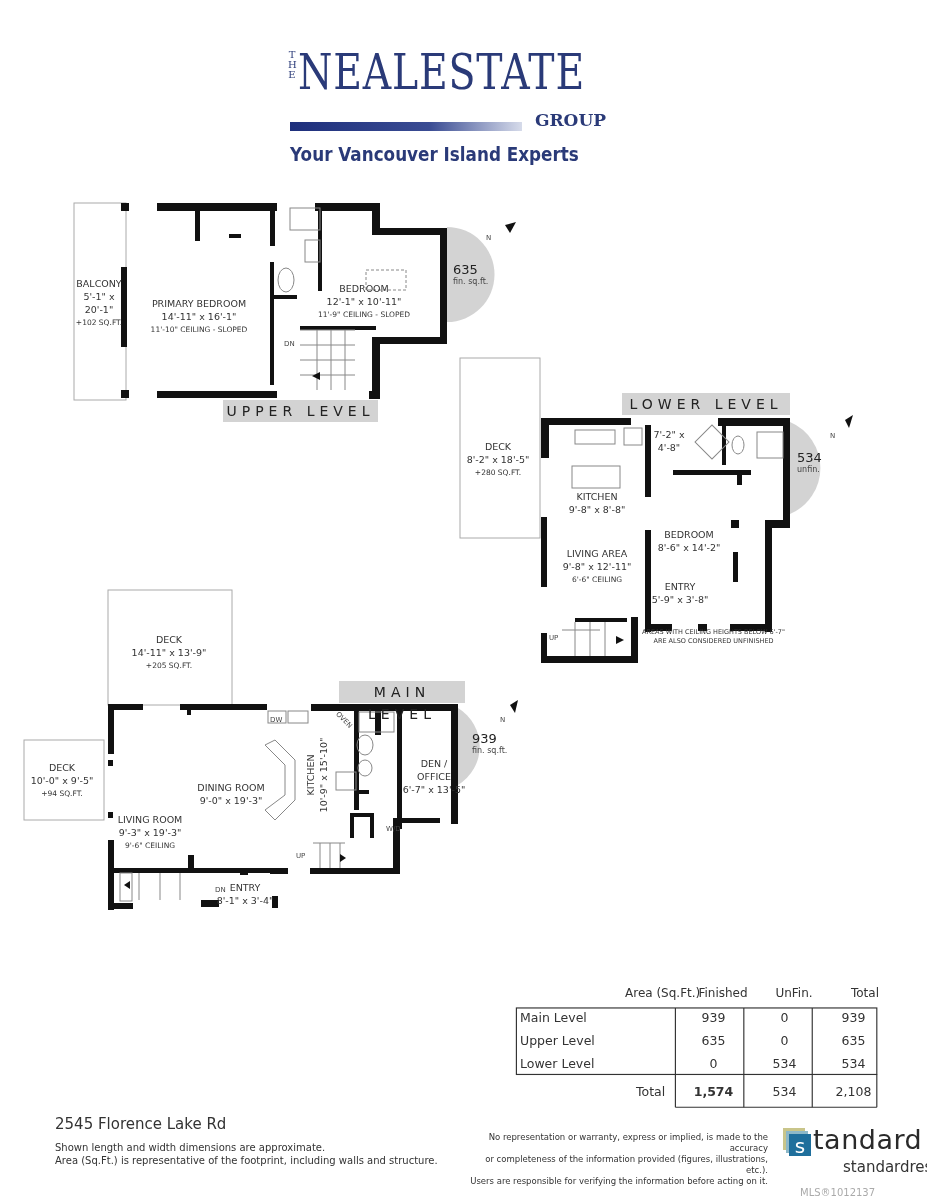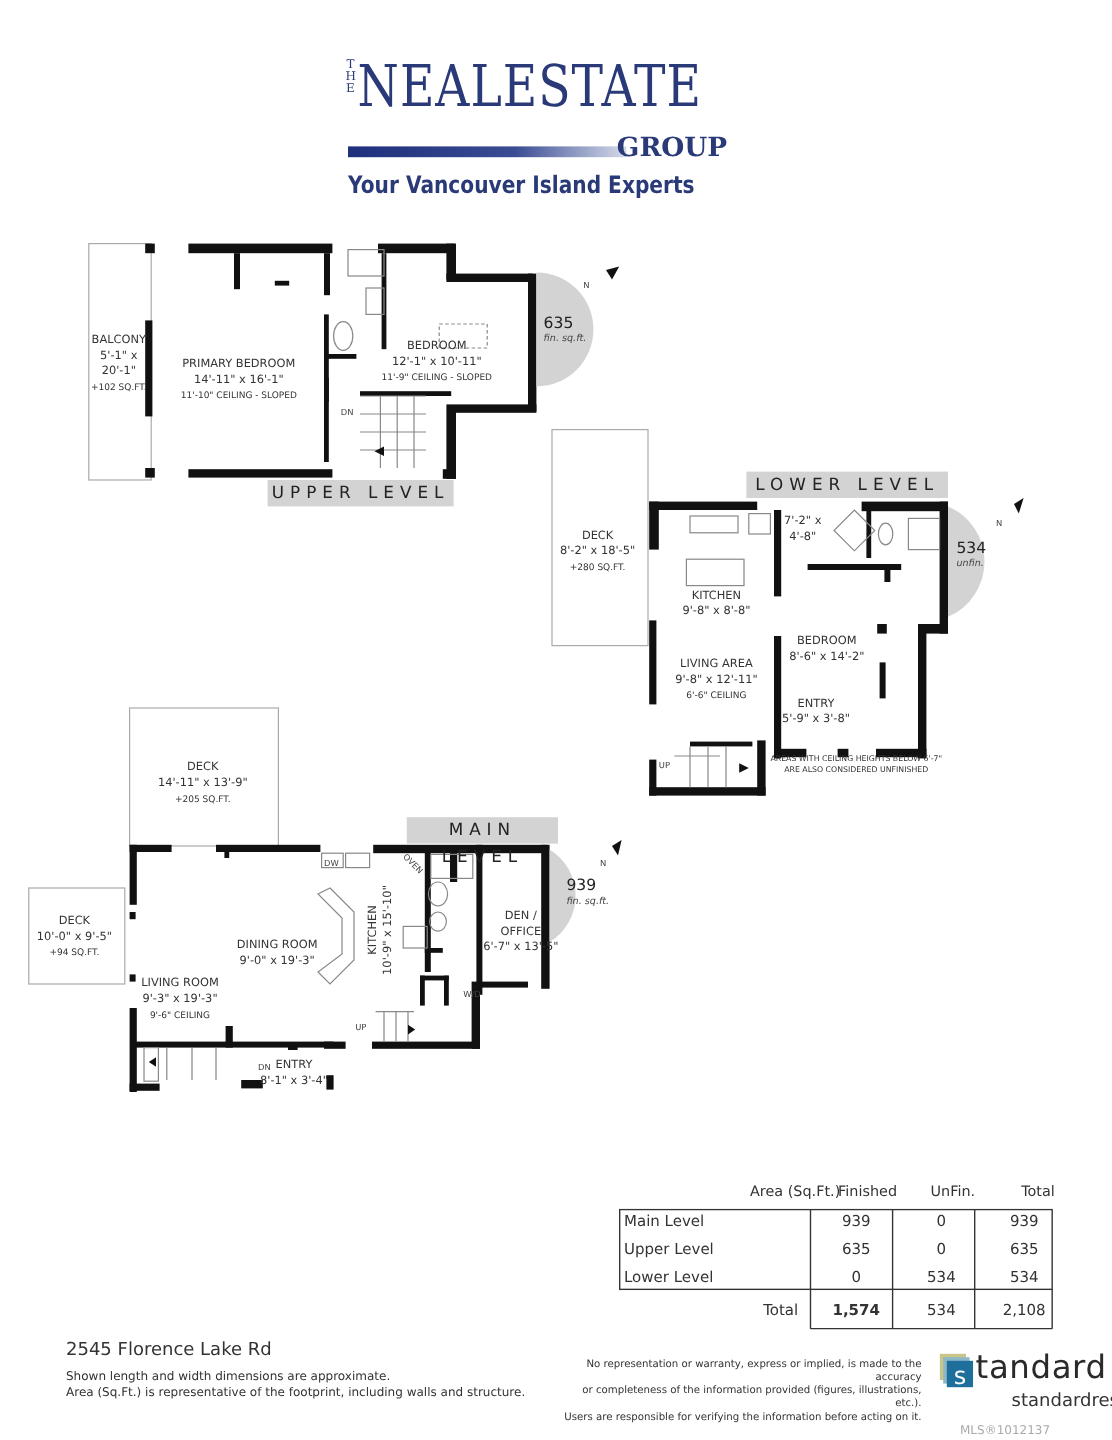--- a/index.html
+++ b/index.html
@@ -6,32 +6,32 @@
   body {
     width: 927px; height: 1200px; position: relative; overflow: hidden;
     background: #ffffff; font-family: "DejaVu Sans", sans-serif; color: #333;
   }
   .abs { position: absolute; }
   
   .logo { left: 274px; top: 36px; width: 354px; height: 142px; background: #fff; }
   .logo-the { left: 14px; top: 14px; font-family: "DejaVu Serif", serif; font-size: 10px; line-height: 10px; color: #2a3a78; letter-spacing: 0; width: 8px; text-align:center; }
   .logo-main { left: 24px; top: 8px; font-family: "DejaVu Serif", serif; font-size: 48px; line-height: 56px; color: #2a3a78; letter-spacing: 1px; white-space: nowrap; transform: scaleX(0.82); transform-origin: left top; }
   .logo-bar { left: 16px; top: 86px; width: 232px; height: 9px; background: linear-gradient(90deg, #1e2f7c 0%, #3a4c93 60%, #d6dbea 100%); }
-  .logo-group { right: 22px; top: 74px; font-family: "DejaVu Serif", serif; font-weight: bold; font-size: 22px; color: #2a3a78; }
+  .logo-group { right: 22px; top: 74px; font-family: "DejaVu Serif", serif; font-weight: bold; font-size: 17px; color: #2a3a78; }
   .logo-tag { left: 16px; top: 106px; font-family: "DejaVu Sans", sans-serif; font-weight: bold; font-size: 20px; color: #2a3a78; white-space: nowrap; transform: scaleX(0.84); transform-origin: left top; }
 
   
   .plan-svg { position: absolute; left: 0; top: 0; }
   .room-label { position: absolute; text-align: center; font-size: 9.5px; line-height: 13px; color: #333; white-space: nowrap; transform: translateX(-50%); }
   .room-label .sub { font-size: 7.5px; display: block; }
   .room-label .dim { font-size: 9.5px; display: block; }
   .level-banner { position: absolute; background: #d3d3d3; color: #222; font-size: 14px; letter-spacing: 5px; text-align: center; line-height: 22px; height: 22px; }
   .area-circle-text { position: absolute; text-align: left; }
   .area-num { font-size: 13px; color: #222; display: block; line-height: 14px; }
-  .area-unit { font-size: 8px; color: #444; display: block; line-height: 10px; font-style: italic; }
+  .area-unit { font-size: 8px; color: #444; display: block; line-height: 10px; }
   .note { position: absolute; font-size: 6.5px; text-align: center; color: #333; line-height: 9px; white-space: nowrap; }
   .tiny { position: absolute; font-size: 7px; color: #444; }
 
   
   .area-table { left: 512px; top: 986px; width: 382px; }
   .at-head { position: absolute; top: 0; font-size: 12px; color: #333; }
   .at-grid { position: absolute; top: 21px; left: 0; width: 375px; height: 106px; }
   .at-cell { position: absolute; font-size: 12.5px; color: #333; text-align: center; }
   .at-label { position: absolute; font-size: 12.5px; color: #333; }
   .addr { left: 55px; top: 1115px; font-size: 15px; color: #333; }

